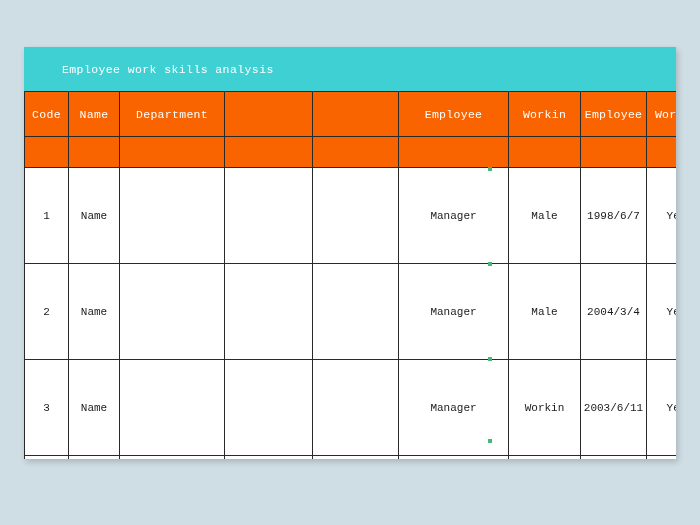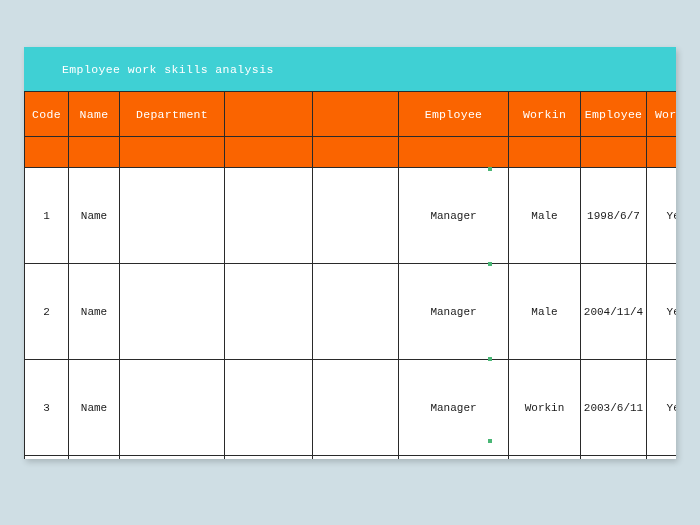--- a/index.html
+++ b/index.html
@@ -160,21 +160,21 @@
       </tr>
 
       <tr class="data-row">
         <td>2</td>
         <td>Name</td>
         <td></td>
         <td></td>
         <td></td>
         <td>Manager</td>
         <td>Male</td>
-        <td>2004/11/4</td>
+        <td>2004/3/4</td>
         <td>Yea</td>
       </tr>
 
       <tr class="data-row">
         <td>3</td>
         <td>Name</td>
         <td></td>
         <td></td>
         <td></td>
         <td>Manager</td>

